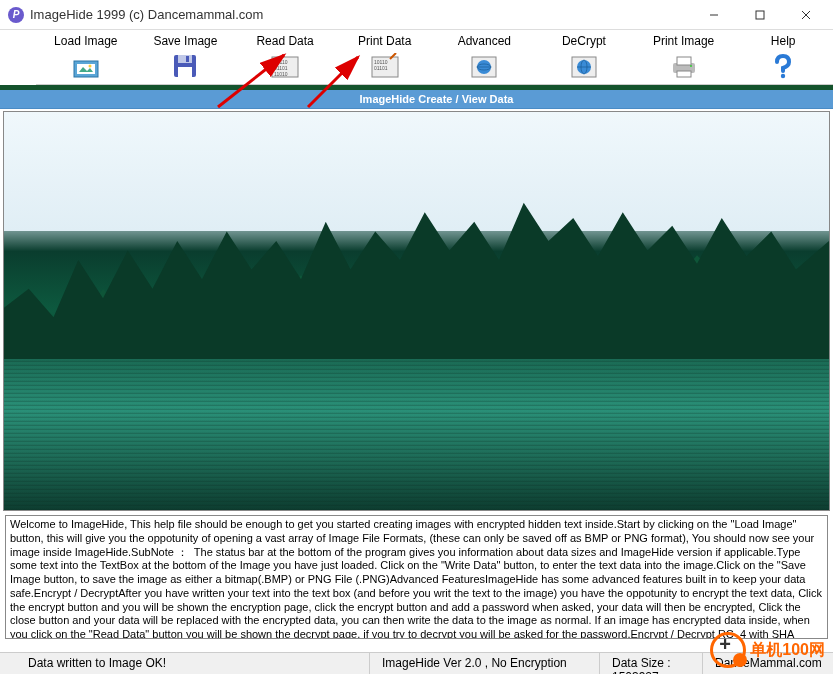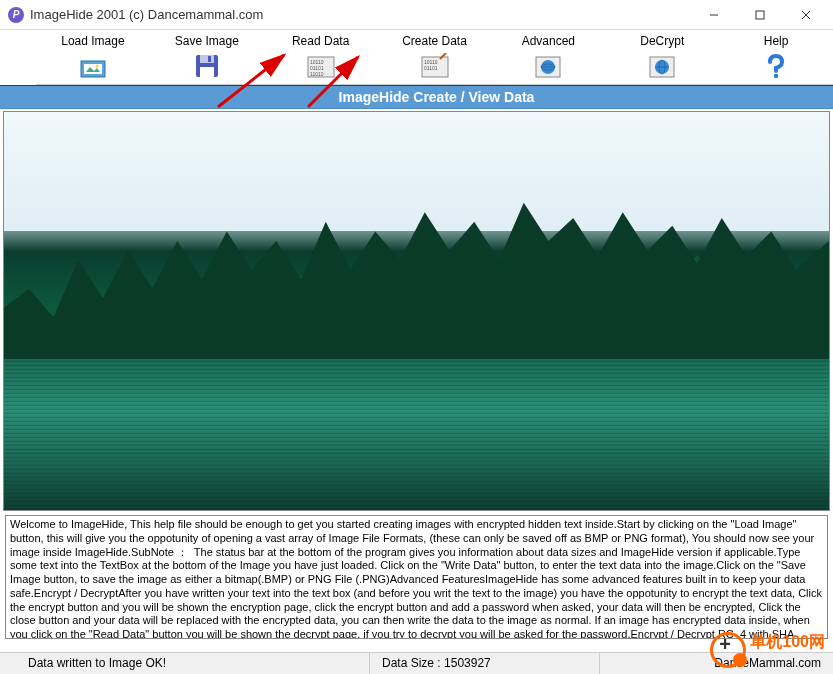--- a/index.html
+++ b/index.html
@@ -6,48 +6,48 @@
 body { font-family: "Segoe UI", Tahoma, sans-serif; font-size: 12px; background: #fff; width: 833px; height: 674px; overflow: hidden; position: relative; }
 .titlebar { height: 30px; background: #fff; border-bottom: 1px solid #ddd; display: flex; align-items: center; padding: 0 4px 0 8px; }
 .titlebar .appicon { width: 16px; height: 16px; border-radius: 50%; background: #6a5acd; margin-right: 6px; display: flex; align-items: center; justify-content: center; color: #fff; font-size: 10px; font-style: italic; font-weight: bold; }
 .titlebar .title { flex: 1; font-size: 13px; color: #333; }
 .winbtns { display: flex; }
 .winbtn { width: 46px; height: 30px; display: flex; align-items: center; justify-content: center; color: #333; font-size: 14px; }
 .toolbar { height: 55px; background: #fff; display: flex; border-bottom: 1px solid #ccc; margin-left: 36px; }
 .toolbtn { flex: 1; display: flex; flex-direction: column; align-items: center; justify-content: flex-start; padding-top: 4px; cursor: pointer; position: relative; }
 .toolbtn .lbl { font-size: 12px; color: #000; margin-bottom: 2px; }
 .toolbtn .ico { width: 32px; height: 32px; display: flex; align-items: center; justify-content: center; }
-.section-hdr { height: 24px; background: #5a9bd5; color: #fff; font-size: 14px; font-weight: bold; display: flex; align-items: center; justify-content: center; border-top: 1px solid #14532d; border-bottom: 1px solid #4a8bc5; padding-left: 40px; }
+.section-hdr { height: 24px; background: #5a9bd5; color: #fff; font-size: 11px; font-weight: bold; display: flex; align-items: center; justify-content: center; border-top: 5px solid #14532d; border-bottom: 1px solid #4a8bc5; padding-left: 40px; }
 .imgarea { width: 827px; height: 400px; margin: 2px 3px 0; background: linear-gradient(to bottom, #e8f4f8 0%, #d4e8f0 25%, #0a3d2e 35%, #0d5a3f 50%, #0a4d35 65%, #186a52 72%, #2a8a6e 78%, #145a48 85%, #0d3d30 95%); position: relative; overflow: hidden; border: 1px solid #888; }
 .sky { position: absolute; top: 0; left: 0; right: 0; height: 30%; background: linear-gradient(to bottom, #f0f8fc, #e0eef5); }
 .trees { position: absolute; top: 18%; left: 0; right: 0; height: 48%; background: #0a3a28; clip-path: polygon(0% 100%, 0% 65%, 3% 55%, 6% 70%, 9% 40%, 12% 60%, 15% 35%, 18% 55%, 21% 30%, 24% 50%, 27% 25%, 30% 45%, 33% 30%, 36% 50%, 39% 20%, 42% 45%, 45% 25%, 48% 40%, 51% 15%, 54% 35%, 57% 20%, 60% 40%, 63% 10%, 66% 30%, 69% 18%, 72% 38%, 75% 15%, 78% 35%, 81% 22%, 84% 42%, 87% 18%, 90% 38%, 93% 25%, 96% 45%, 100% 30%, 100% 100%); }
 .trees2 { position: absolute; top: 22%; left: 0; right: 0; height: 50%; background: #0e5538; clip-path: polygon(0% 100%, 0% 70%, 4% 50%, 8% 68%, 12% 45%, 16% 62%, 20% 40%, 24% 58%, 28% 35%, 32% 52%, 36% 38%, 40% 55%, 44% 30%, 48% 48%, 52% 28%, 56% 45%, 60% 32%, 64% 50%, 68% 25%, 72% 42%, 76% 30%, 80% 48%, 84% 28%, 88% 45%, 92% 35%, 96% 52%, 100% 40%, 100% 100%); }
 .water { position: absolute; bottom: 0; left: 0; right: 0; height: 38%; background: linear-gradient(to bottom, #1a6a54, #2a9078, #1d6a56, #0d3d30); }
 .waterrefl { position: absolute; bottom: 0; left: 0; right: 0; height: 38%; background: repeating-linear-gradient(0deg, rgba(10,40,30,0.3) 0px, transparent 2px, transparent 4px); }
 .textarea-wrap { padding: 4px 5px 0; }
 .textbox { width: 100%; height: 124px; border: 1px solid #888; padding: 2px 4px; font-family: Arial, sans-serif; font-size: 11px; line-height: 1.25; resize: none; overflow: auto; background: #fff; }
 .statusbar { position: absolute; bottom: 0; left: 0; right: 0; height: 22px; background: #f0f0f0; border-top: 1px solid #ccc; display: flex; font-size: 12px; }
 .statusbar .cell { padding: 3px 12px; border-right: 1px solid #ccc; }
 .statusbar .cell:first-child { width: 370px; padding-left: 28px; }
 .statusbar .cell:nth-child(2) { width: 230px; }
 .statusbar .cell:nth-child(3) { flex: 1; }
 .statusbar .cell:last-child { border-right: none; width: 130px; text-align: right; }
 .arrow { position: absolute; pointer-events: none; z-index: 10; }
-.watermark { position: absolute; right: 8px; bottom: 6px; z-index: 20; display: flex; pointer-events: none; }
+.watermark { position: absolute; right: 8px; bottom: 6px; z-index: 20; display: flex; align-items: center; pointer-events: none; }
 .watermark .wmicon { width: 36px; height: 36px; border: 3px solid #f60; border-radius: 50%; position: relative; margin-right: 4px; }
 .watermark .wmicon::before { content: "+"; position: absolute; top: -2px; left: 6px; font-size: 20px; font-weight: bold; color: #333; }
 .watermark .wmicon::after { content: ""; position: absolute; right: -4px; bottom: -2px; width: 14px; height: 14px; background: #f60; border-radius: 50%; }
 .watermark .wmtxt { font-size: 16px; font-weight: bold; color: #f60; font-family: "Microsoft YaHei", sans-serif; }
 </style>
 </head>
 <body>
 
 <div class="titlebar">
   <div class="appicon">P</div>
-  <div class="title">ImageHide 2001 (c) Dancemammal.com</div>
+  <div class="title">ImageHide 1999 (c) Dancemammal.com</div>
   <div class="winbtns">
     <div class="winbtn">
         <svg width="10" height="10">
           <line x1="1" y1="5" x2="9" y2="5" stroke="#333" stroke-width="1"></line>
         </svg>
       </div>
     <div class="winbtn">
         <svg width="10" height="10">
           <rect x="1" y="1" width="8" height="8" fill="none" stroke="#333" stroke-width="1"></rect>
         </svg>
@@ -89,21 +89,21 @@
     <span class="ico">
         <svg width="30" height="26">
           <rect x="2" y="4" width="26" height="20" fill="#eee" stroke="#888"></rect>
           <text x="4" y="11" font-size="5" fill="#555">10110</text>
           <text x="4" y="17" font-size="5" fill="#555">01101</text>
           <text x="4" y="23" font-size="5" fill="#555">11010</text>
         </svg>
       </span>
   </div>
   <div class="toolbtn">
-    <span class="lbl">Create Data</span>
+    <span class="lbl">Print Data</span>
     <span class="ico">
         <svg width="30" height="26">
           <rect x="2" y="4" width="26" height="20" fill="#eee" stroke="#888"></rect>
           <text x="4" y="11" font-size="5" fill="#555">10110</text>
           <text x="4" y="17" font-size="5" fill="#555">01101</text>
           <line x1="20" y1="6" x2="26" y2="0" stroke="#c50" stroke-width="2"></line>
         </svg>
       </span>
   </div>
   <div class="toolbtn">
@@ -122,20 +122,31 @@
     <span class="ico">
         <svg width="30" height="26">
           <rect x="3" y="4" width="24" height="20" fill="#eee" stroke="#888"></rect>
           <circle cx="15" cy="14" r="7" fill="#3a8bd6"></circle>
           <ellipse cx="15" cy="14" rx="3" ry="7" fill="none" stroke="#1a5b96" stroke-width="0.7"></ellipse>
           <line x1="8" y1="14" x2="22" y2="14" stroke="#1a5b96" stroke-width="0.7"></line>
         </svg>
       </span>
   </div>
   <div class="toolbtn">
+    <span class="lbl">Print Image</span>
+    <span class="ico">
+        <svg width="30" height="26">
+          <rect x="4" y="10" width="22" height="10" fill="#bbb" rx="2"></rect>
+          <rect x="8" y="4" width="14" height="8" fill="#fff" stroke="#888"></rect>
+          <rect x="8" y="18" width="14" height="6" fill="#fff" stroke="#888"></rect>
+          <circle cx="22" cy="13" r="1" fill="#3c3"></circle>
+        </svg>
+      </span>
+  </div>
+  <div class="toolbtn">
     <span class="lbl">Help</span>
     <span class="ico">
         <svg width="28" height="28">
           <path d="M8 10 Q8 4 14 4 Q20 4 20 10 Q20 14 14 16 L14 19" fill="none" stroke="#2a7ad6" stroke-width="4" stroke-linecap="round"></path>
           <circle cx="14" cy="24" r="2.2" fill="#2a7ad6"></circle>
         </svg>
       </span>
   </div>
 </div>
 
@@ -148,20 +159,21 @@
   <div class="water"></div>
   <div class="waterrefl"></div>
 </div>
 
 <div class="textarea-wrap">
   <textarea class="textbox" style="">Welcome to ImageHide, This help file should be enough to get you started creating images with encrypted hidden text inside.Start by clicking on the "Load Image" button, this will give you the oppotunity of opening a vast array of Image File Formats, (these can only be saved off as BMP or PNG format), You should now see your image inside ImageHide.SubNote ：  The status bar at the bottom of the program gives you information about data sizes and ImageHide version if applicable.Type some text into the TextBox at the bottom of the Image you have just loaded. Click on the "Write Data" button, to enter the text data into the image.Click on the "Save Image button, to save the image as either a bitmap(.BMP) or PNG File (.PNG)Advanced FeaturesImageHide has some advanced features built in to keep your data safe.Encrypt / DecryptAfter you have written your text into the text box (and before you writ the text to the image) you have the oppotunity to encrypt the text data, Click the encrypt button and you will be shown the encryption page, click the encrypt button and add a password when asked, your data will then be encrypted, Click the close button and your data will be replaced with the encrypted data, you can then write the data to the image as normal. If an image has encrypted data inside, when you click on the "Read Data" button you will be shown the decrypt page, if you try to decrypt you will be asked for the password.Encrypt / Decrypt RC_4 with SHA hashed passwords.</textarea>
 </div>
 
 <div class="statusbar">
   <div class="cell">Data written to Image OK!</div>
+  <div class="cell">ImageHide Ver 2.0 , No Encryption</div>
   <div class="cell">Data Size : 1503927</div>
   <div class="cell">DanceMammal.com</div>
 </div>
 
 <svg class="arrow" style="left:210px; top:45px;" width="90" height="70">
   <defs>
       <marker id="ah1" markerWidth="10" markerHeight="10" refX="8" refY="3" orient="auto">
         <polygon points="0,0 9,3 0,6" fill="#d00"></polygon>
       </marker>
     </defs>

